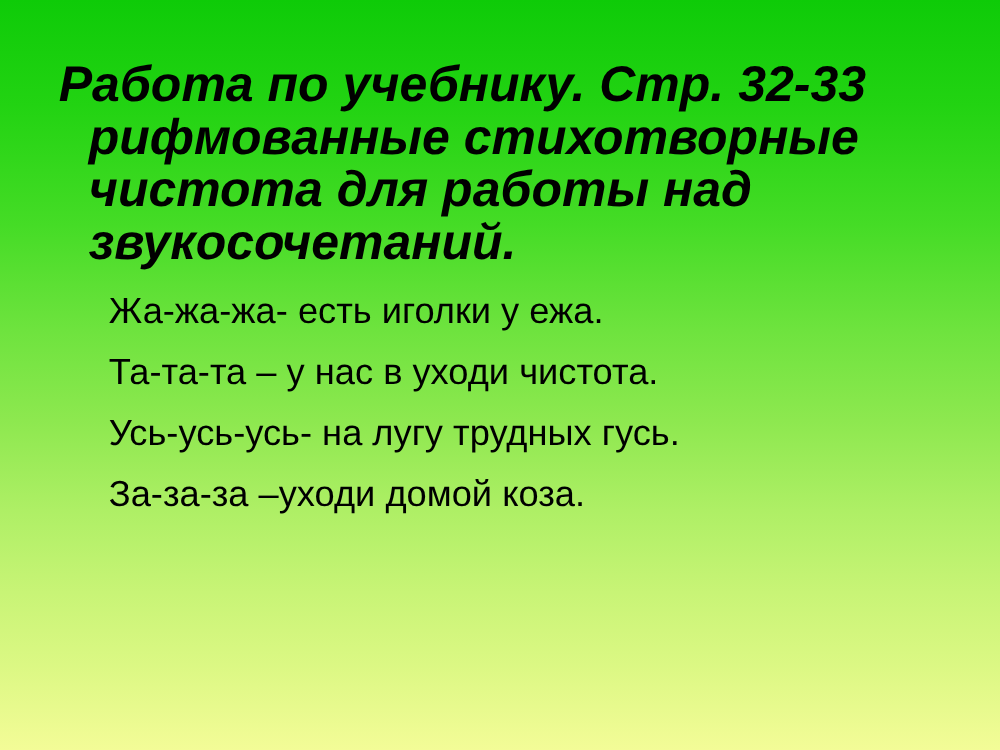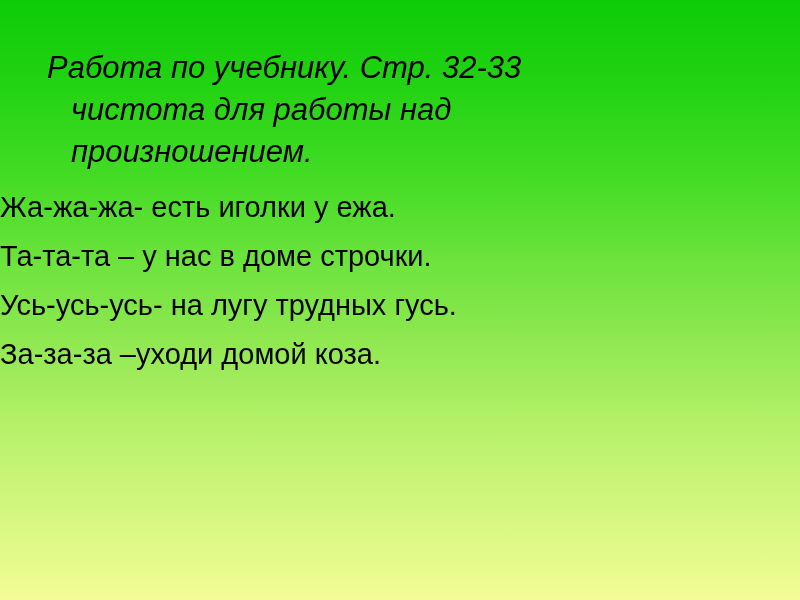--- a/index.html
+++ b/index.html
@@ -41,23 +41,23 @@
   }
 
   .line {
     color: #000000;
     white-space: pre;
     letter-spacing: 0px;
   }
 
   
   .bolditalic {
-    font-weight: normal;
+    font-weight: bold;
     font-style: italic;
-    font-size: 31px;
+    font-size: 40px;
     line-height: 42px;
     font-stretch: condensed;
   }
 
   .first-level {
     padding-left: 47px;
   }
   .indented {
     padding-left: 71px;
   }
@@ -65,20 +65,22 @@
   .red {
     color: #EE1200;
   }
 
   
   .plain {
     font-weight: normal;
     font-style: normal;
     font-size: 29px;
     line-height: 49px;
+    padding-left: 41px;
+    margin-left: 46px;
   }
 
   #title-line {
     margin-top: 47px;
   }
   #def-line-1 {
     margin-top: 5px;
   }
   #phrase-block {
     margin-top: 10px;
@@ -86,27 +88,28 @@
 </style>
 </head>
 <body>
 
 <div id="slide">
   <div id="content">
 
     <div id="title-line" class="line bolditalic first-level">Работа по учебнику. Стр. 32-33</div>
 
 
+    <div class="line bolditalic indented">рифмованные стихотворные</div>
 
     <div class="line bolditalic indented">чистота для работы над</div>
 
 
-    <div class="line bolditalic indented">произношением.</div>
+    <div class="line bolditalic indented">звукосочетаний.</div>
 
     <div id="phrase-block">
       <div class="line plain">Жа-жа-жа- есть иголки у ежа.</div>
-      <div class="line plain">Та-та-та – у нас в доме строчки.</div>
+      <div class="line plain">Та-та-та – у нас в уходи чистота.</div>
       <div class="line plain">Усь-усь-усь- на лугу трудных гусь.</div>
       <div class="line plain">За-за-за –уходи домой коза.</div>
     </div>
 
   </div>
 </div>
 
 </body></html>

